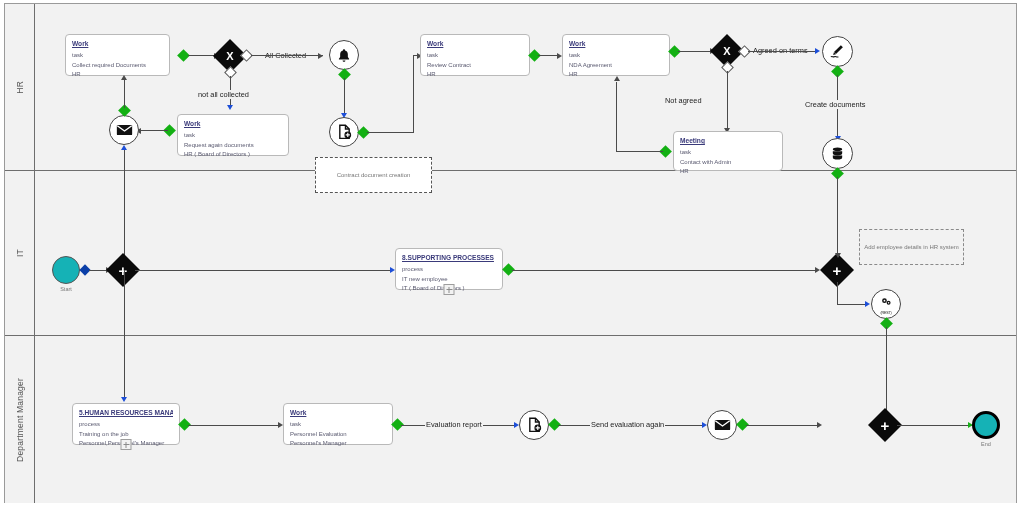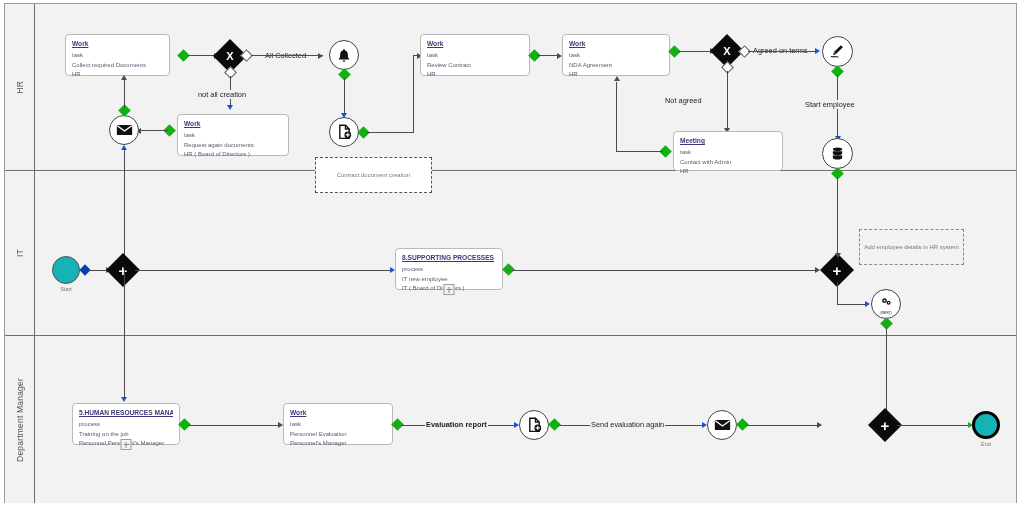--- a/index.html
+++ b/index.html
@@ -240,21 +240,21 @@
       <div class="gw-glyph gw-x">X</div>
     </div>
 
     <div class="port" style="left:237px;top:47px;"></div>
     <div class="flabel" style="left:259px;top:47px;">All Collected</div>
     <div class="ln lnh" style="left:246px;top:51px;width:72px;"></div>
     <div class="arw r" style="left:313px;top:48.5px;"></div>
 
     <div class="port" style="left:220.5px;top:64px;"></div>
     <div class="ln lnv" style="left:224.5px;top:72px;width:1.1px;height:30px;"></div>
-    <div class="flabel" style="left:192px;top:86px;">not all creation</div>
+    <div class="flabel" style="left:192px;top:86px;">not all collected</div>
     <div class="arw blue d" style="left:222px;top:101px;"></div>
 
     <div class="task" style="left:172px;top:110px;width:112px;height:42px;">
       <span class="t-title">Work</span>
       <span class="t-line">task</span>
       <span class="t-line">Request again documents</span>
       <span class="t-line">HR ( Board of Directors )</span>
     </div>
 
     <div class="gdia" style="left:160px;top:122px;"></div>
@@ -357,21 +357,21 @@
     <div class="evt" style="left:817px;top:32px;width:31px;height:31px;">
       <svg class="icon-svg" width="17" height="17" viewBox="0 0 18 18">
         <path d="M12.6 2.3l2.1 2.1-7.3 7.3-2.1-2.1z" fill="#111"></path>
         <path d="M5.2 9.7l-.8 3 3-.8z" fill="#111"></path>
         <path d="M2 14.8c1.2-1.6 2.2.6 3.6-.3 1.4-.9 2.7 1.2 4.3.1" stroke="#111" stroke-width="1.1" fill="none"></path>
       </svg>
     </div>
 
     <div class="gdia" style="left:828px;top:63px;"></div>
     <div class="ln lnv" style="left:832px;top:71px;height:63px;"></div>
-    <div class="flabel" style="left:799px;top:96px;">Start employee</div>
+    <div class="flabel" style="left:799px;top:96px;">Create documents</div>
     <div class="arw blue d" style="left:829.5px;top:132px;"></div>
 
     <div class="evt" style="left:817px;top:134px;width:31px;height:31px;">
       <svg class="icon-svg" width="15" height="15" viewBox="0 0 16 16">
         <ellipse cx="8" cy="3.4" rx="5" ry="1.9" fill="#111"></ellipse>
         <rect x="3" y="5.6" width="10" height="1.9" fill="#111"></rect>
         <ellipse cx="8" cy="8.1" rx="5" ry="1.9" fill="#111"></ellipse>
         <rect x="3" y="10.1" width="10" height="1.9" fill="#111"></rect>
         <ellipse cx="8" cy="12.6" rx="5" ry="1.9" fill="#111"></ellipse>
       </svg>
@@ -452,21 +452,21 @@
 
     <div class="task" style="left:278px;top:399px;width:110px;height:42px;">
       <span class="t-title">Work</span>
       <span class="t-line">task</span>
       <span class="t-line">Personnel Evaluation</span>
       <span class="t-line">Personnel's Manager</span>
     </div>
 
     <div class="gdia" style="left:388px;top:416px;"></div>
     <div class="ln lnh" style="left:396px;top:420.5px;width:116px;"></div>
-    <div class="flabel" style="left:420px;top:416px;font-weight:bold;">Evaluation report</div>
+    <div class="flabel" style="left:420px;top:416px;">Evaluation report</div>
     <div class="arw blue r" style="left:509px;top:418px;"></div>
 
     <div class="evt" style="left:514px;top:406px;width:30px;height:30px;">
       <svg class="icon-svg" width="15" height="16" viewBox="0 0 16 17">
         <path d="M3 1.3h6l4 4v10H3z" fill="none" stroke="#111" stroke-width="1.5"></path>
         <path d="M9 1.3v4h4" fill="none" stroke="#111" stroke-width="1.4"></path>
         <circle cx="11.5" cy="11.6" r="3.6" fill="#111"></circle>
         <path d="M11.5 9.4v4.4M9.3 11.6h4.4" stroke="#fff" stroke-width="1.2"></path>
       </svg>
     </div>

